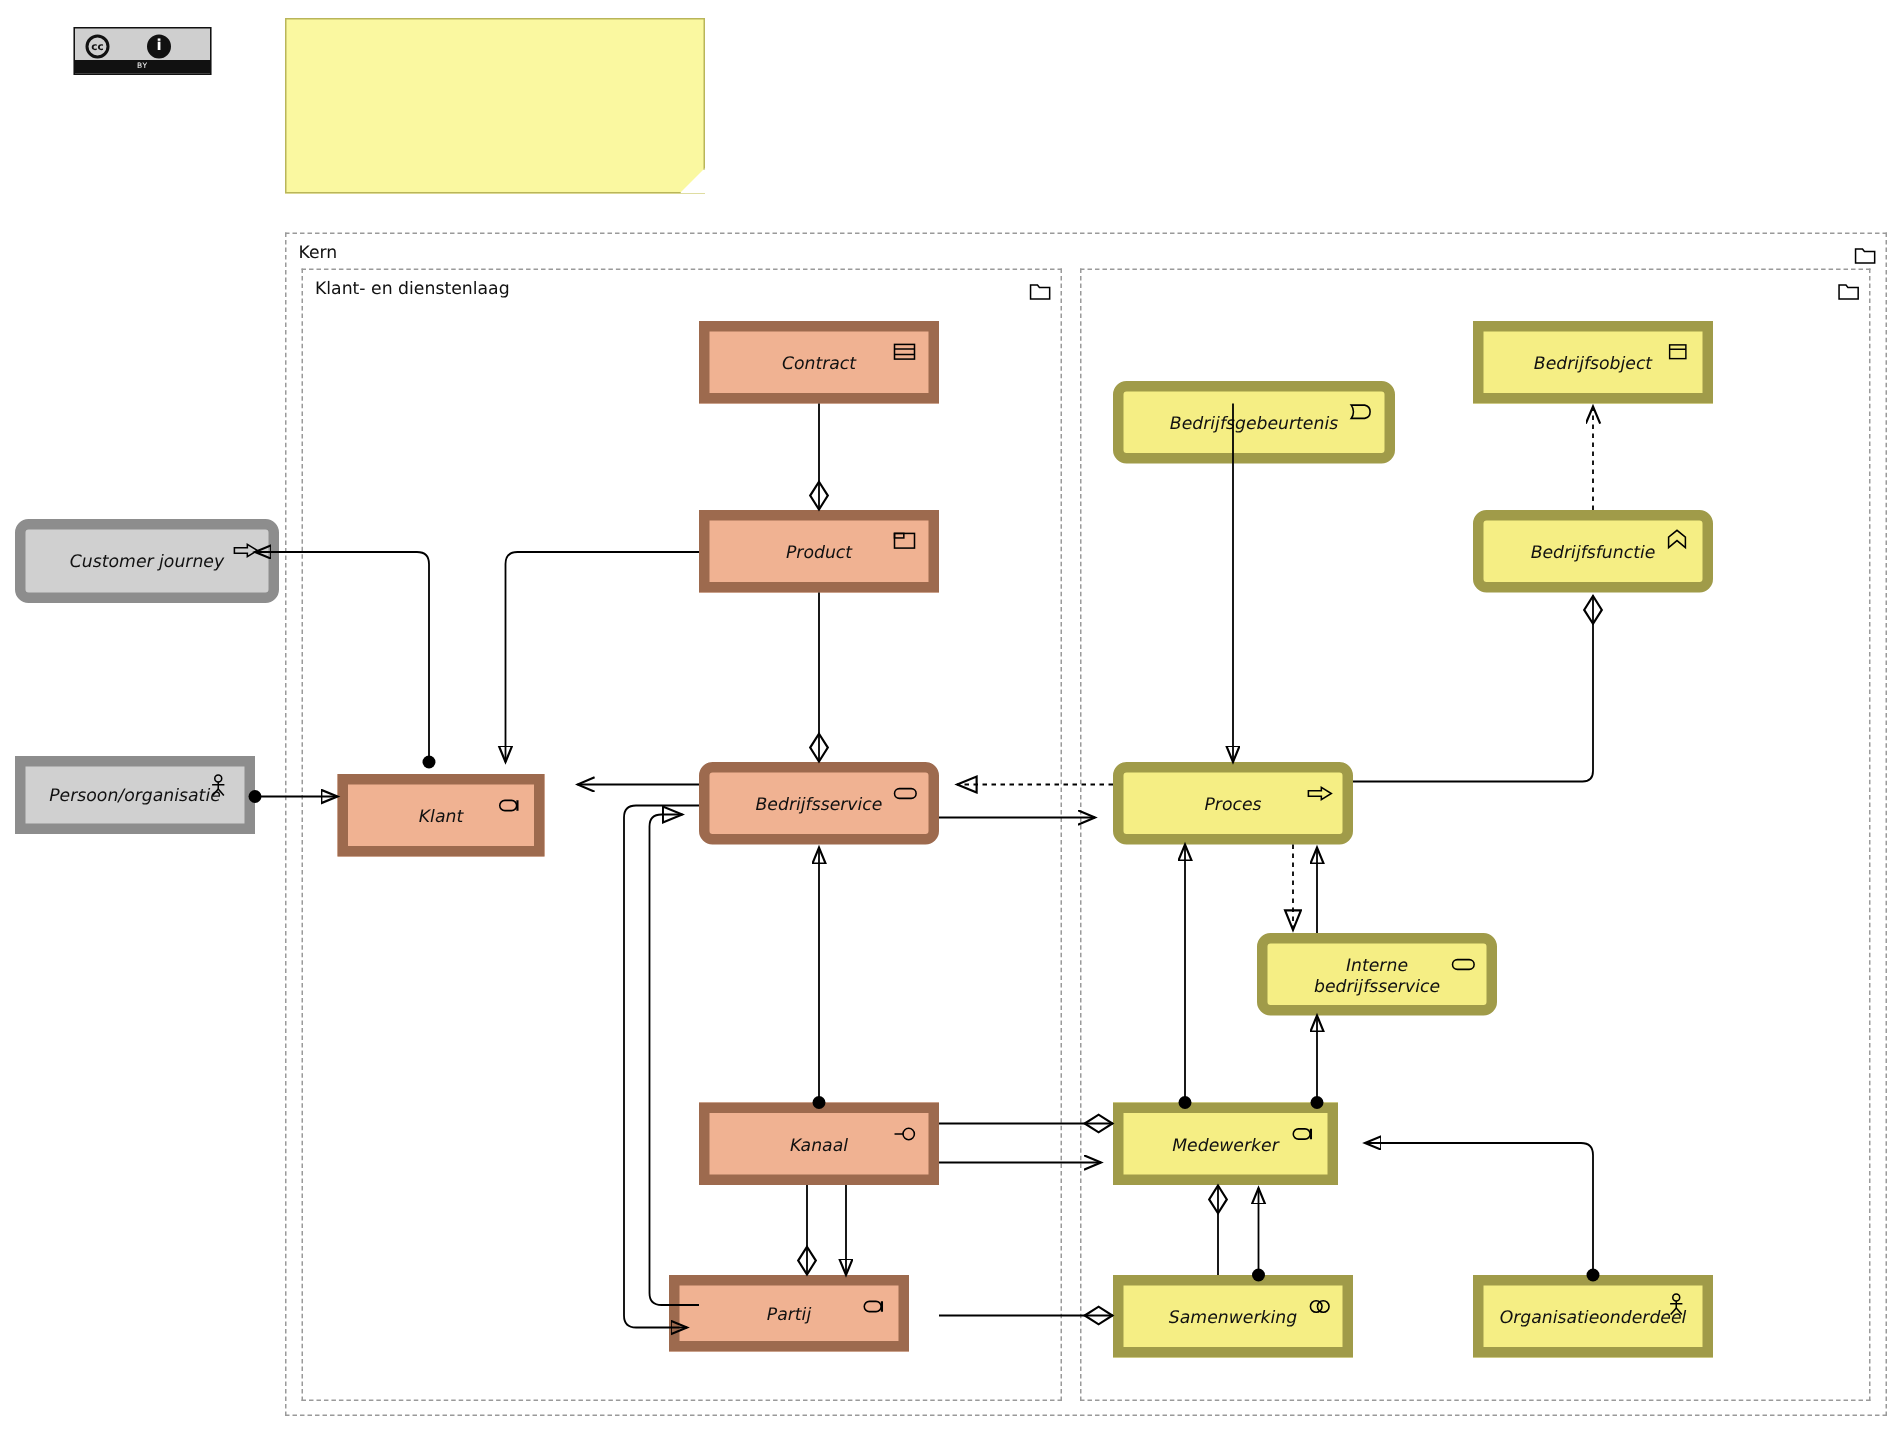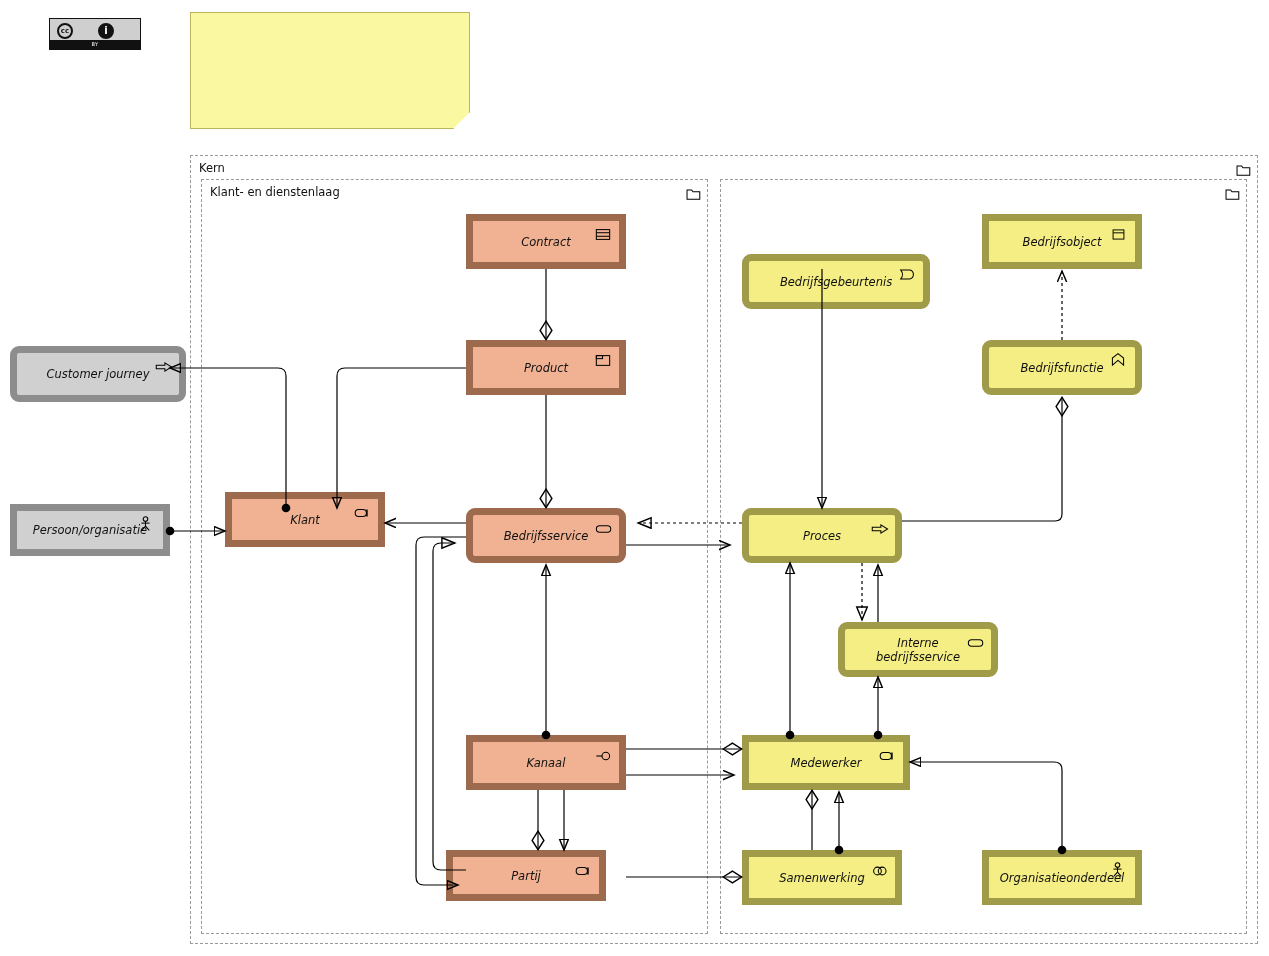--- a/index.html
+++ b/index.html
@@ -109,21 +109,21 @@
             <line x1="1.5" y1="9" x2="16.5" y2="9" stroke="#000" stroke-width="1.15"></line>
           </svg></span>
       </div>
       <div class="el biz" style="left: 466px; top: 340px; width: 160px; height: 55px;">
         <span class="lbl">Product</span>
         <span class="ico"><svg viewBox="0 0 18 14" width="16" height="13">
             <rect x="1.5" y="1.5" width="15" height="11" fill="none" stroke="#000" stroke-width="1.15"></rect>
             <rect x="1.5" y="1.5" width="7" height="3.4" fill="none" stroke="#000" stroke-width="1.15"></rect>
           </svg></span>
       </div>
-      <div class="el biz" style="left: 225px; top: 492px; width: 160px; height: 55px;">
+      <div class="el biz" style="left: 225px; top: 516px; width: 138px; height: 55px;">
         <span class="lbl">Klant</span>
         <span class="ico"><svg viewBox="0 0 20 12" width="18" height="12">
             <rect x="1.3" y="2.2" width="12.5" height="7.6" rx="3.8" fill="none" stroke="#000" stroke-width="1.15"></rect>
             <line x1="14.4" y1="2.2" x2="14.4" y2="9.8" stroke="#000" stroke-width="1.6"></line>
           </svg></span>
       </div>
       <div class="el biz round" style="left: 466px; top: 508px; width: 160px; height: 55px;">
         <span class="lbl">Bedrijfsservice</span>
         <span class="ico"><svg viewBox="0 0 20 12" width="18" height="12">
             <rect x="1.5" y="2.4" width="16" height="7.2" rx="3.6" fill="none" stroke="#000" stroke-width="1.15"></rect>
@@ -167,21 +167,21 @@
         <span class="ico"><svg viewBox="0 0 20 12" width="18" height="12">
             <path d="M1.4,4 L11,4 L11,1.4 L18.4,6 L11,10.6 L11,8 L1.4,8 Z" fill="none" stroke="#000" stroke-width="1.15" stroke-linejoin="miter"></path>
           </svg></span>
       </div>
       <div class="el bizy round" style="left: 838px; top: 622px; width: 160px; height: 55px;">
         <span class="lbl">Interne bedrijfsservice</span>
         <span class="ico"><svg viewBox="0 0 20 12" width="18" height="12">
             <rect x="1.5" y="2.4" width="16" height="7.2" rx="3.6" fill="none" stroke="#000" stroke-width="1.15"></rect>
           </svg></span>
       </div>
-      <div class="el bizy" style="left: 742px; top: 735px; width: 168px; height: 55px;">
+      <div class="el bizy" style="left: 742px; top: 735px; width: 150px; height: 55px;">
         <span class="lbl">Medewerker</span>
         <span class="ico"><svg viewBox="0 0 20 12" width="18" height="12">
             <rect x="1.3" y="2.2" width="12.5" height="7.6" rx="3.8" fill="none" stroke="#000" stroke-width="1.15"></rect>
             <line x1="14.4" y1="2.2" x2="14.4" y2="9.8" stroke="#000" stroke-width="1.6"></line>
           </svg></span>
       </div>
       <div class="el bizy" style="left: 742px; top: 850px; width: 160px; height: 55px;">
         <span class="lbl">Samenwerking</span>
         <span class="ico"><svg viewBox="0 0 20 12" width="18" height="12">
             <circle cx="7.2" cy="6" r="4.3" fill="none" stroke="#000" stroke-width="1.15"></circle>

